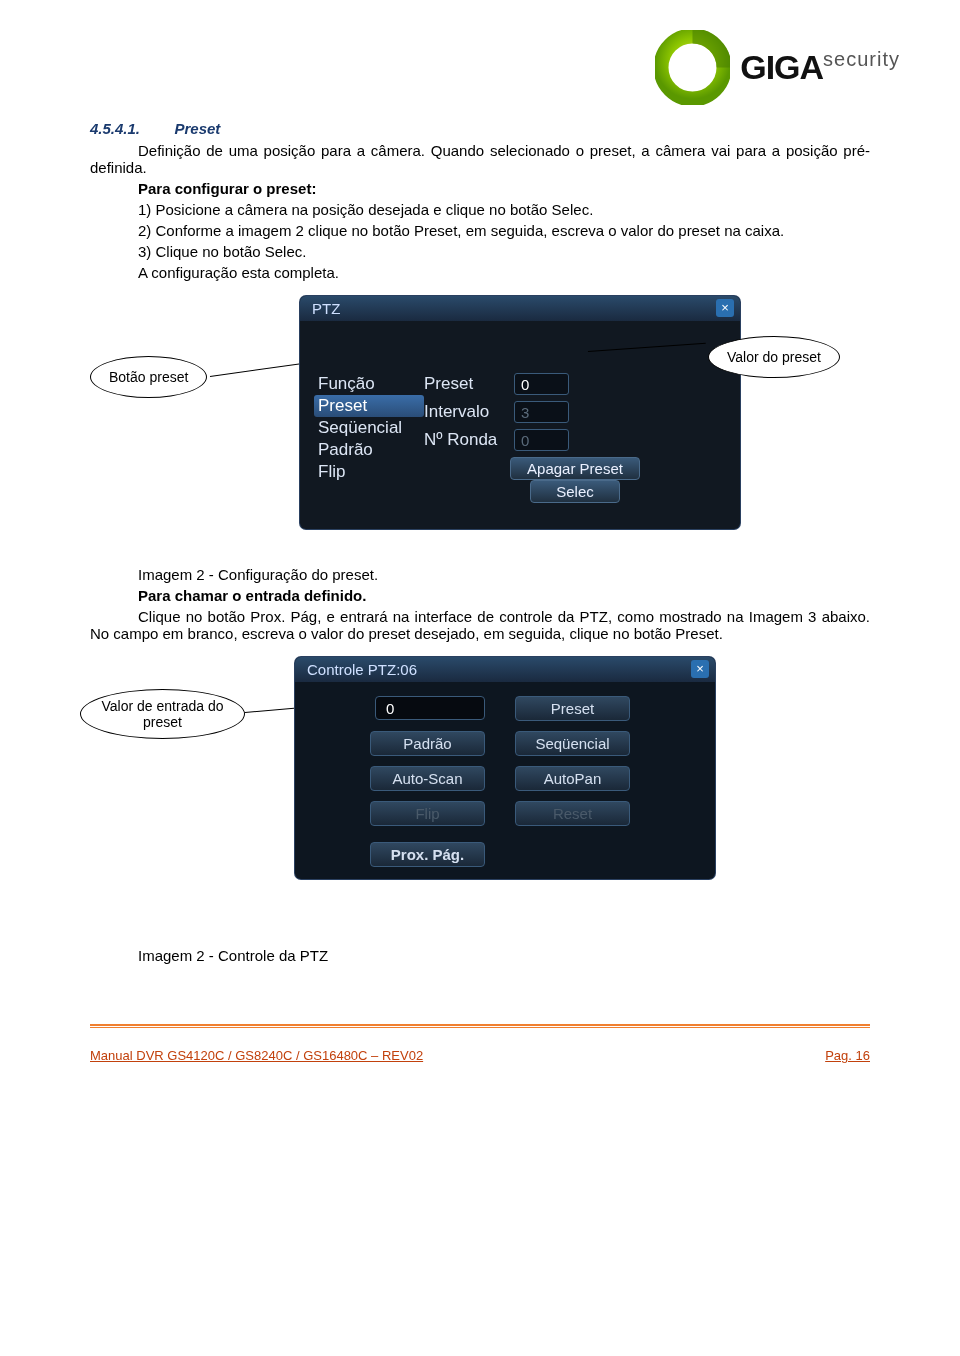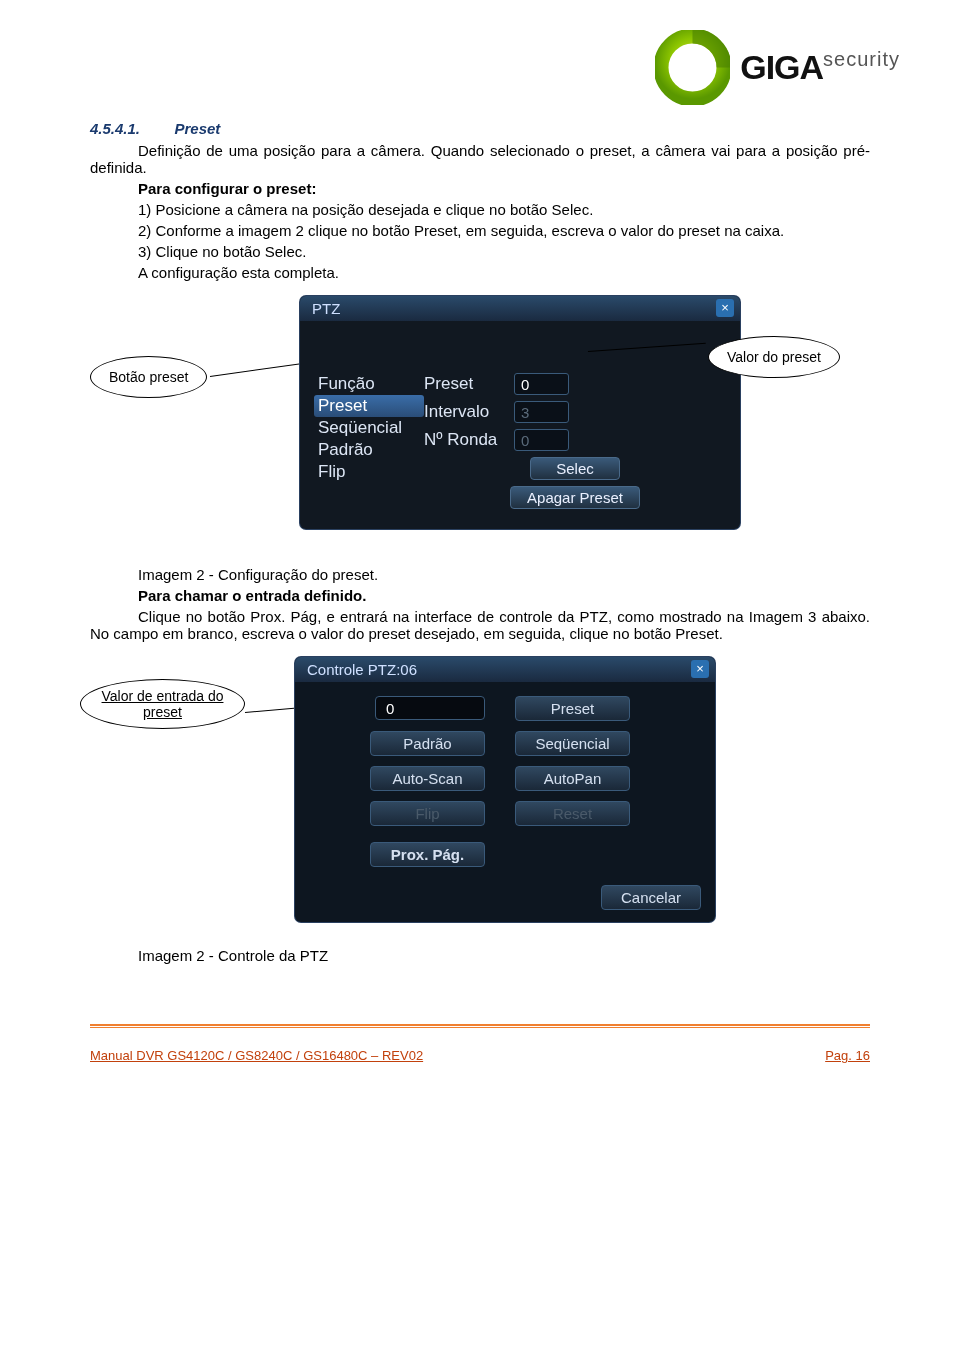--- a/index.html
+++ b/index.html
@@ -252,43 +252,43 @@
             <input class="ptz-input" value="0" style="">
           </div>
           <div class="ptz-field-row">
             <span class="ptz-field-label">Intervalo</span>
             <input class="ptz-input dis" value="3" style="">
           </div>
           <div class="ptz-field-row">
             <span class="ptz-field-label">Nº Ronda</span>
             <input class="ptz-input dis" value="0" style="">
           </div>
+          <div class="ptz-btn-row">
+            <div class="ptz-btn" style="width:130px;">Apagar Preset</div>
+          </div>
           <div class="ptz-btn-row" style="margin-bottom:6px;">
             <div class="ptz-btn" style="width:90px;">Selec</div>
-          </div>
-          <div class="ptz-btn-row">
-            <div class="ptz-btn" style="width:130px;">Apagar Preset</div>
           </div>
         </div>
       </div>
     </div>
   </div>
 
   <div style="position:absolute; left:618px; top:40px;">
     <div class="callout">Valor do preset</div>
   </div>
   <div class="callout-line" style="left:498px; top:55px; width:118px; transform:rotate(-4deg);"></div>
 </div>
 
 <p class="body-text indent" style="margin-top:30px;">Imagem 2 - Configuração do preset.</p>
 <p class="body-text bold indent">Para chamar o entrada definido.</p>
 <p class="body-text" style="text-indent:48px;">Clique no botão Prox. Pág, e entrará na interface de controle da PTZ, como mostrado na Imagem 3 abaixo. No campo em branco, escreva o valor do preset desejado, em seguida, clique no botão Preset.</p>
 
 <div class="callout-row" style="height:270px;">
-  <div style="position:absolute; left:-10px; top:22px;text-decoration:underline;">
+  <div style="position:absolute; left:-10px; top:32px;">
     <div class="callout" style="white-space:normal; width:165px; padding:8px 8px;">
       <div>Valor de entrada do</div>
       <div>preset</div>
     </div>
   </div>
   <div class="callout-line" style="left:155px; top:55px; width:115px; transform:rotate(-5deg);"></div>
 
   <div style="position:absolute; left:205px; top:0;">
     <div class="ptz2">
       <div class="ptz-title">
@@ -322,23 +322,20 @@
           </div>
         <div>
             <div class="ptz2-btn dis">Reset</div>
           </div>
 
         <div style="display:flex; justify-content:flex-end; padding-right:10px; margin-top:6px;font-weight:bold;">
             <div class="ptz2-btn">Prox. Pág.</div>
           </div>
         <div></div>
       </div>
-      <div class="ptz2-footer">
-        <div class="ptz2-btn" style="width:100px;">Cancelar</div>
-      </div>
     </div>
   </div>
 </div>
 
 <p class="body-text indent" style="margin-top:20px;">Imagem 2 - Controle da PTZ</p>
 
 <div class="footer-line"></div>
 <div class="footer">
   <span>Manual DVR GS4120C / GS8240C / GS16480C – REV02</span>
   <span>Pag. 16</span>

